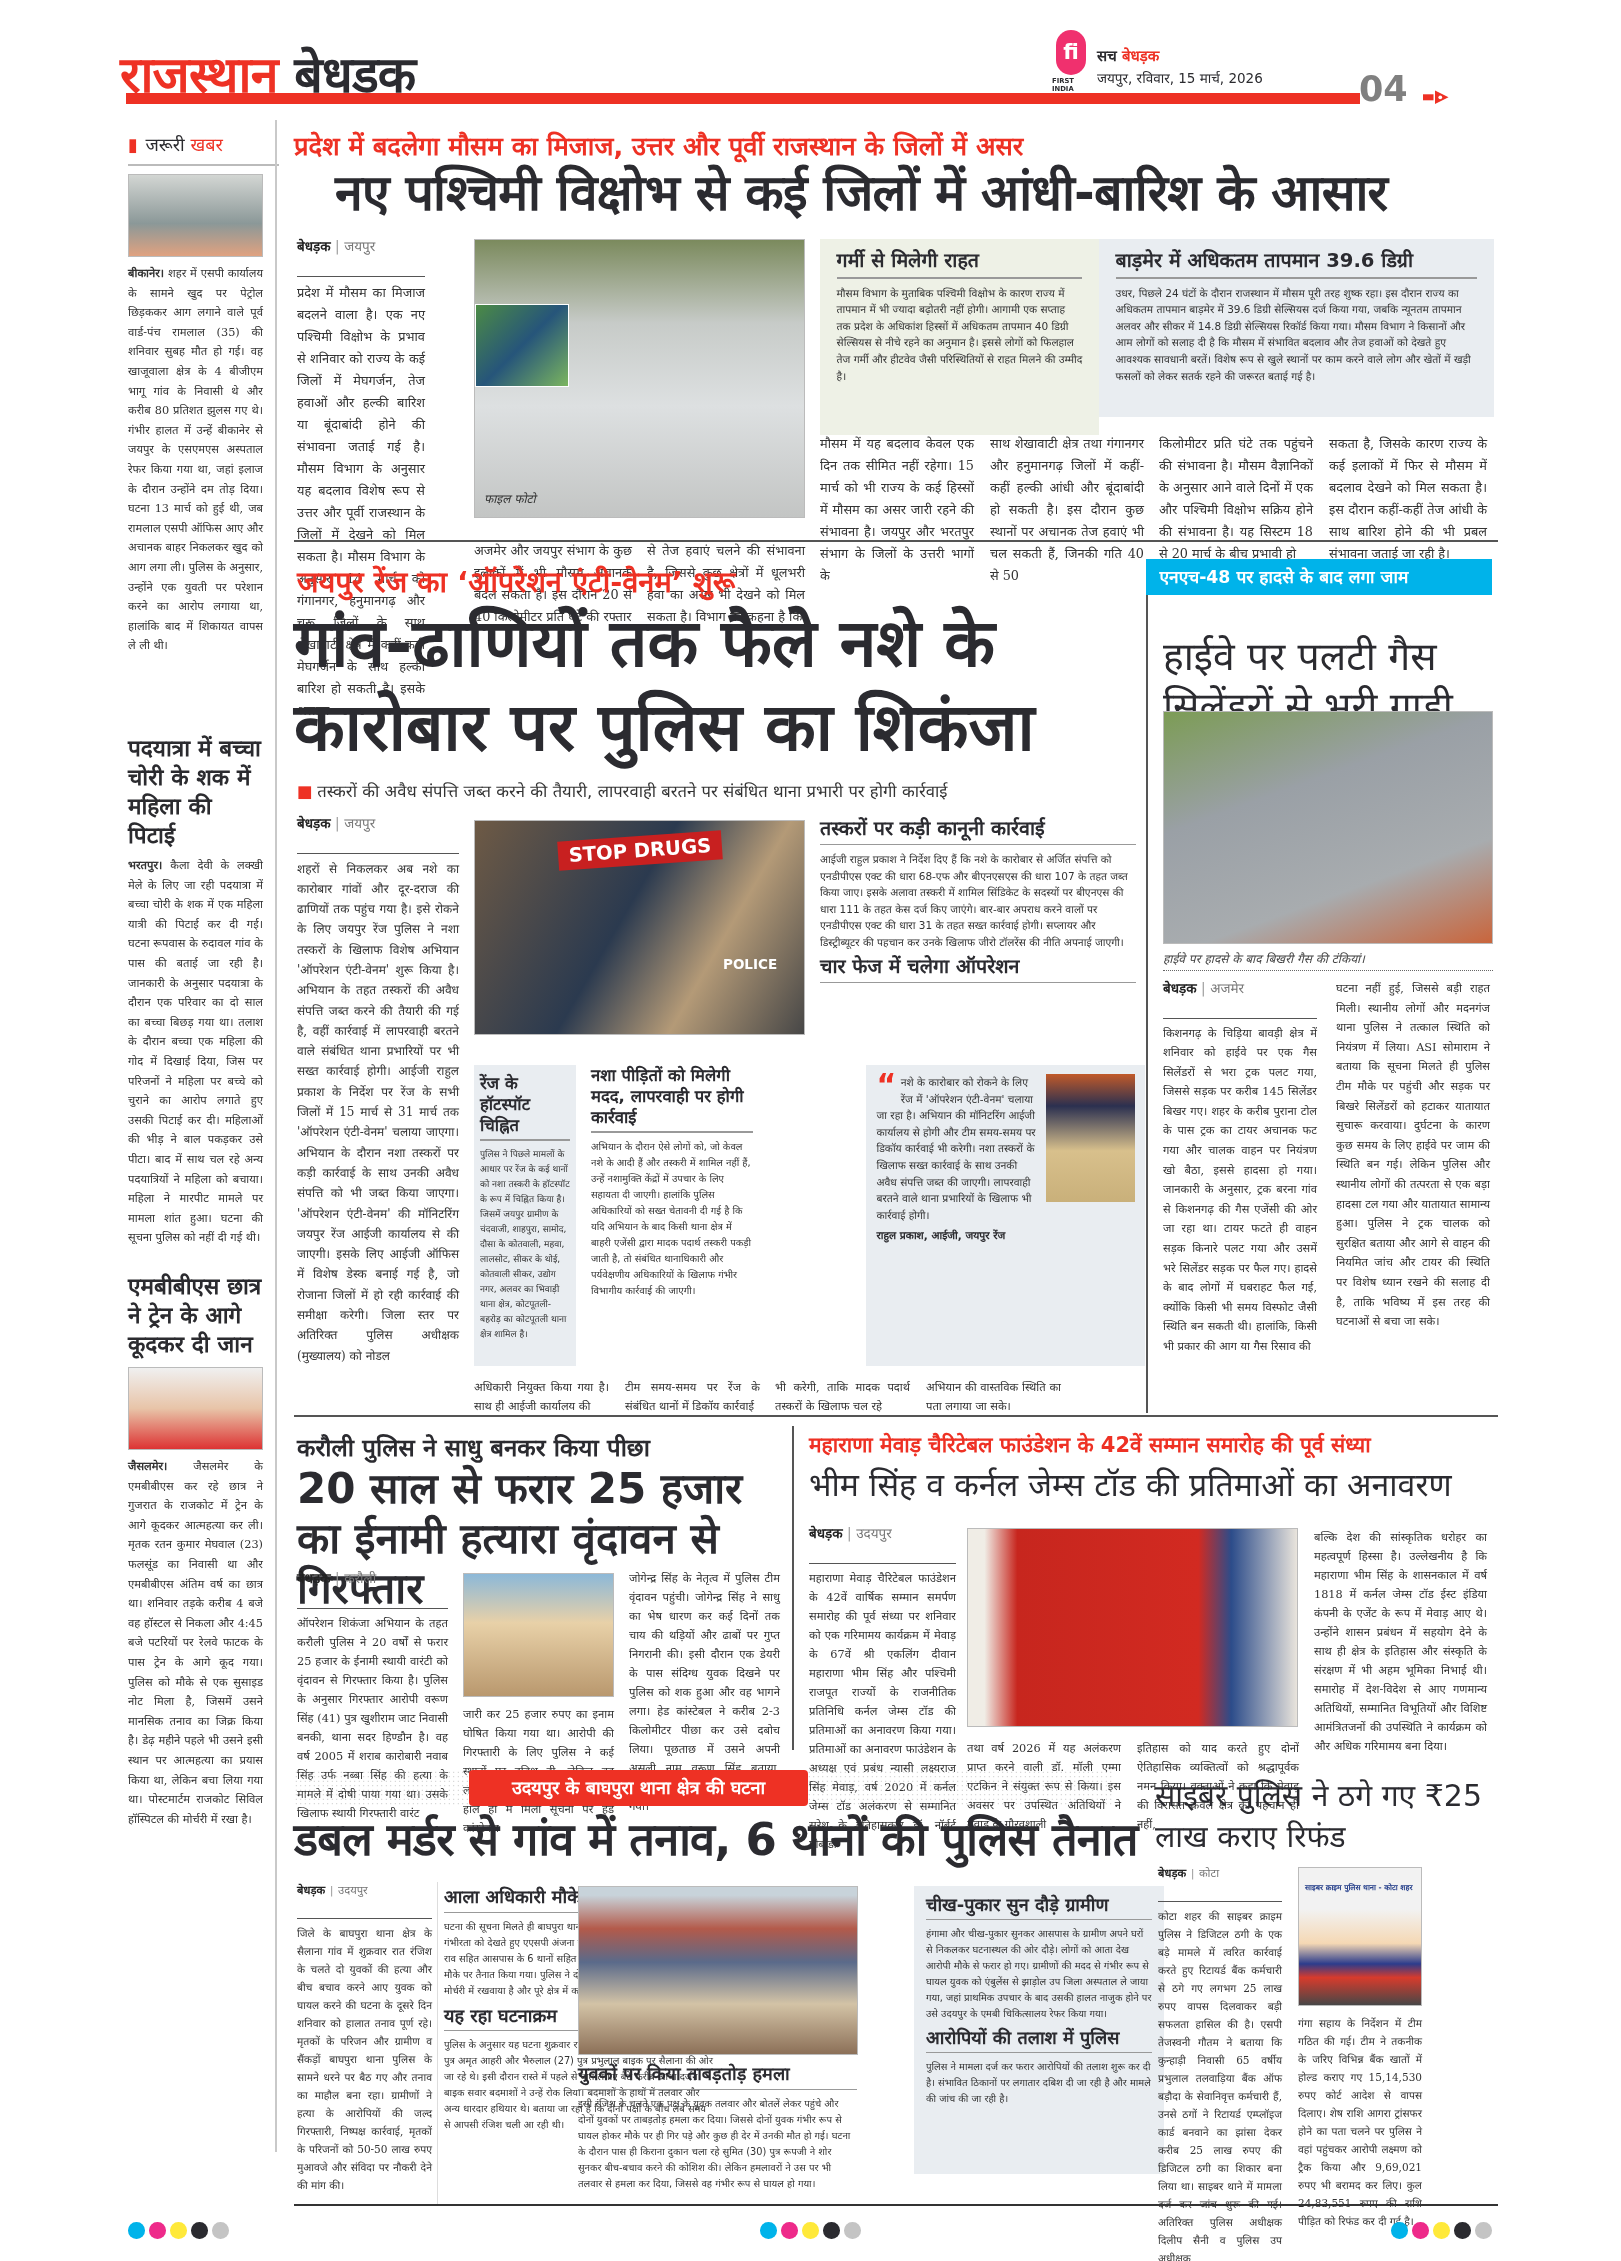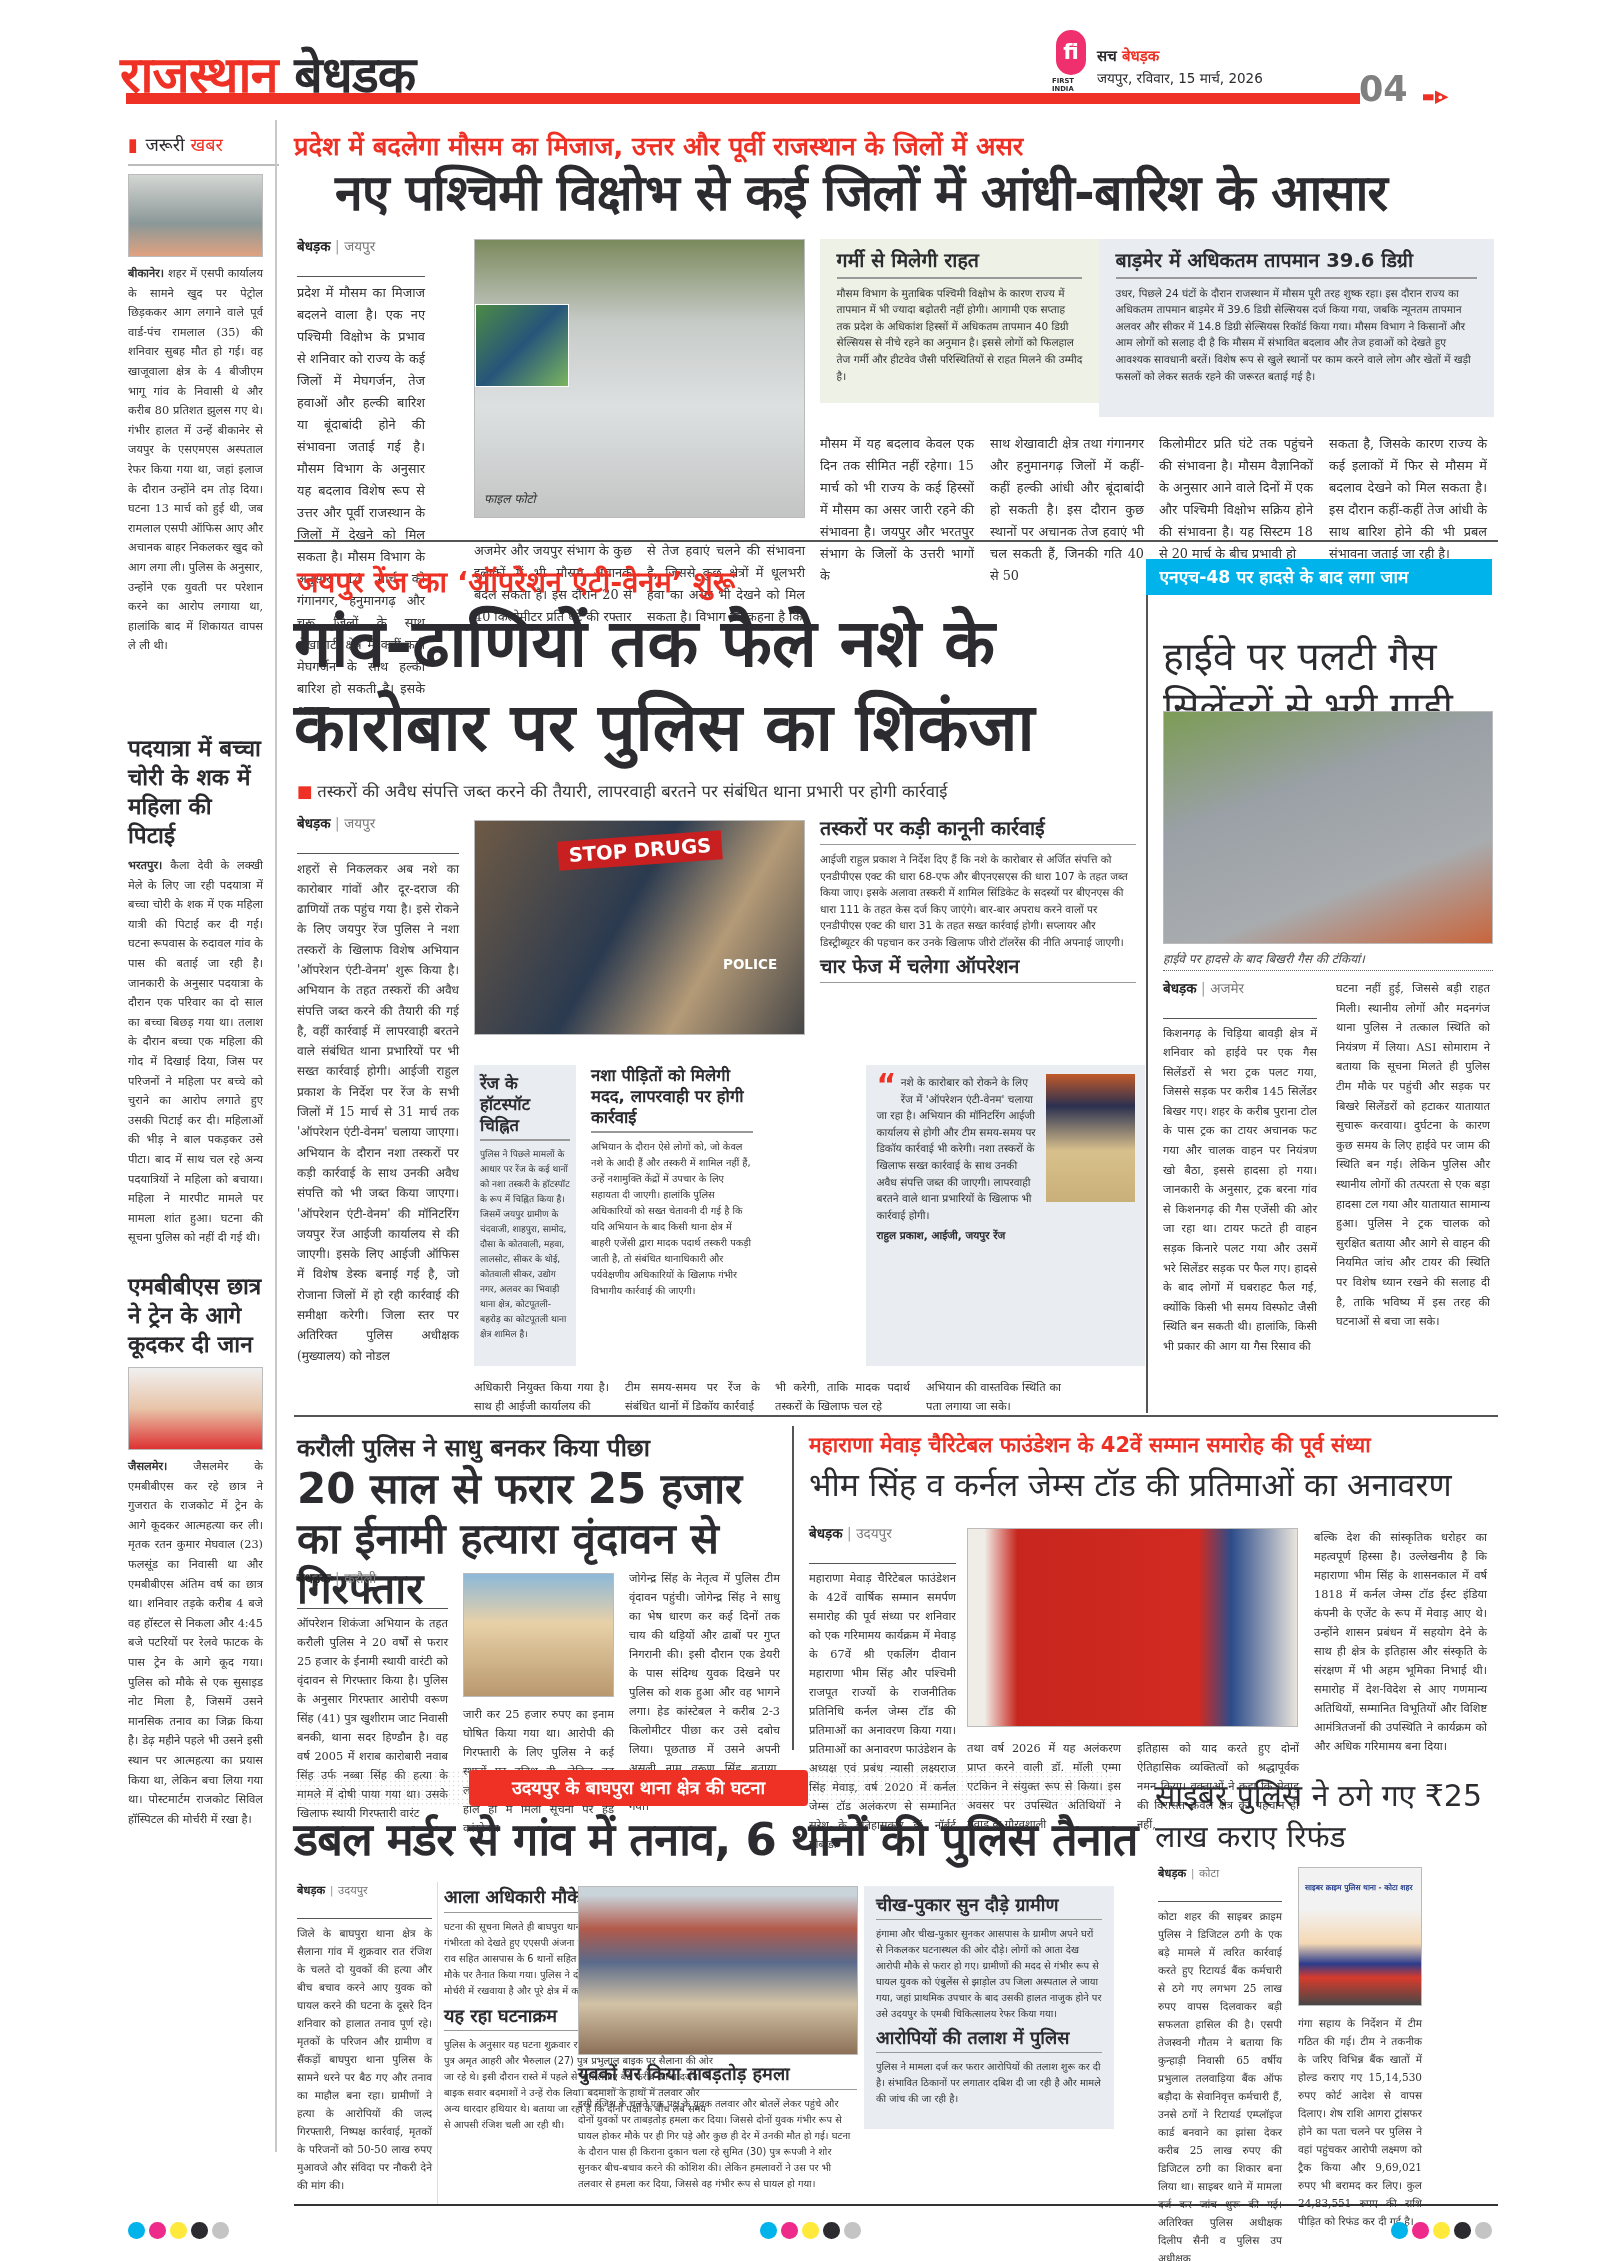--- a/index.html
+++ b/index.html
@@ -80,21 +80,21 @@
     <p class="body">प्रदेश में मौसम का मिजाज बदलने वाला है। एक नए पश्चिमी विक्षोभ के प्रभाव से शनिवार को राज्य के कई जिलों में मेघगर्जन, तेज हवाओं और हल्की बारिश या बूंदाबांदी होने की संभावना जताई गई है। मौसम विभाग के अनुसार यह बदलाव विशेष रूप से उत्तर और पूर्वी राजस्थान के जिलों में देखने को मिल सकता है। मौसम विभाग के अनुसार 14 मार्च को गंगानगर, हनुमानगढ़ और चूरू जिलों के साथ शेखावाटी क्षेत्र में कहीं-कहीं मेघगर्जन के साथ हल्की बारिश हो सकती है। इसके अलावा</p>
   </div>
 
   <div class="abs photo" style="left:474px;top:239px;width:331px;height:279px;background:linear-gradient(180deg,#7b8a5d 0%,#c7cbc8 30%,#dde0e1 60%,#c3c5c4 100%);">
     <div style="position:absolute;left:0;top:64px;width:94px;height:83px;background:linear-gradient(135deg,#4c8b45,#26557a 50%,#7bb55f);border:1.5px solid #fff;"></div>
     <div style="position:absolute;left:9px;bottom:10.5px;font-size:12px;font-style:italic;color:#333;">फाइल फोटो</div>
   </div>
   <p class="abs body" style="left:474px;top:540px;width:158px;">अजमेर और जयपुर संभाग के कुछ इलाकों में भी मौसम अचानक बदल सकता है। इस दौरान 20 से 40 किलोमीटर प्रति घंटे की रफ्तार</p>
   <p class="abs body" style="left:647px;top:540px;width:158px;">से तेज हवाएं चलने की संभावना है, जिससे कुछ क्षेत्रों में धूलभरी हवा का असर भी देखने को मिल सकता है। विभाग का कहना है कि</p>
 
-  <div class="abs box-green" style="left:820px;top:239px;width:279px;height:164px;padding:9px 16.6px;">
+  <div class="abs box-green" style="left:820px;top:239px;width:279px;height:196px;padding:9px 16.6px;">
     <div class="subhead" style="font-size:19.6px;line-height:25.6px;">गर्मी से मिलेगी राहत</div>
     <p class="body-sans" style="font-size:10.5px;line-height:16.6px;">मौसम विभाग के मुताबिक पश्चिमी विक्षोभ के कारण राज्य में तापमान में भी ज्यादा बढ़ोतरी नहीं होगी। आगामी एक सप्ताह तक प्रदेश के अधिकांश हिस्सों में अधिकतम तापमान 40 डिग्री सेल्सियस से नीचे रहने का अनुमान है। इससे लोगों को फिलहाल तेज गर्मी और हीटवेव जैसी परिस्थितियों से राहत मिलने की उम्मीद है।</p>
   </div>
   <div class="abs box-blue" style="left:1099px;top:239px;width:395px;height:178px;padding:9px 16.6px;">
     <div class="subhead" style="font-size:19.6px;line-height:25.6px;">बाड़मेर में अधिकतम तापमान 39.6 डिग्री</div>
     <p class="body-sans" style="font-size:10.5px;line-height:16.6px;">उधर, पिछले 24 घंटों के दौरान राजस्थान में मौसम पूरी तरह शुष्क रहा। इस दौरान राज्य का अधिकतम तापमान बाड़मेर में 39.6 डिग्री सेल्सियस दर्ज किया गया, जबकि न्यूनतम तापमान अलवर और सीकर में 14.8 डिग्री सेल्सियस रिकॉर्ड किया गया। मौसम विभाग ने किसानों और आम लोगों को सलाह दी है कि मौसम में संभावित बदलाव और तेज हवाओं को देखते हुए आवश्यक सावधानी बरतें। विशेष रूप से खुले स्थानों पर काम करने वाले लोग और खेतों में खड़ी फसलों को लेकर सतर्क रहने की जरूरत बताई गई है।</p>
   </div>
 
   <p class="abs body" style="left:820px;top:433px;width:154px;">मौसम में यह बदलाव केवल एक दिन तक सीमित नहीं रहेगा। 15 मार्च को भी राज्य के कई हिस्सों में मौसम का असर जारी रहने की संभावना है। जयपुर और भरतपुर संभाग के जिलों के उत्तरी भागों के</p>
   <p class="abs body" style="left:990px;top:433px;width:154px;">साथ शेखावाटी क्षेत्र तथा गंगानगर और हनुमानगढ़ जिलों में कहीं-कहीं हल्की आंधी और बूंदाबांदी हो सकती है। इस दौरान कुछ स्थानों पर अचानक तेज हवाएं भी चल सकती हैं, जिनकी गति 40 से 50</p>
@@ -244,21 +244,21 @@
     <div class="subhead" style="font-size:18px;line-height:22.6px;border-bottom-width:1.5px;margin-top:6px;">यह रहा घटनाक्रम</div>
     <p class="body-sans" style="font-size:9.8px;line-height:16px;">पुलिस के अनुसार यह घटना शुक्रवार रात की है। छिछावर निवासी सुरेश (25) पुत्र अमृत आहरी और भैरुलाल (27) पुत्र प्रभुलाल बाइक पर सैलाना की ओर जा रहे थे। इसी दौरान रास्ते में पहले से घात लगाए बैठे करीब आधा दर्जन बाइक सवार बदमाशों ने उन्हें रोक लिया। बदमाशों के हाथों में तलवार और अन्य धारदार हथियार थे। बताया जा रहा है कि दोनों पक्षों के बीच लंबे समय से आपसी रंजिश चली आ रही थी।</p>
   </div>
 
   <div class="abs photo" style="left:578px;top:1886px;width:280px;height:169px;background:linear-gradient(180deg,#c8d3da 5%,#b35a4a 25%,#5a6a8a 45%,#d3c3a6 70%,#8c7058);"></div>
   <div class="abs" style="left:578px;top:2063px;width:279px;">
     <div class="subhead" style="font-size:18px;line-height:22.6px;border-bottom-width:1.5px;">युवकों पर किया ताबड़तोड़ हमला</div>
     <p class="body-sans" style="font-size:9.8px;line-height:16px;">इसी रंजिश के चलते एक पक्ष के युवक तलवार और बोतलें लेकर पहुंचे और दोनों युवकों पर ताबड़तोड़ हमला कर दिया। जिससे दोनों युवक गंभीर रूप से घायल होकर मौके पर ही गिर पड़े और कुछ ही देर में उनकी मौत हो गई। घटना के दौरान पास ही किराना दुकान चला रहे सुमित (30) पुत्र रूपजी ने शोर सुनकर बीच-बचाव करने की कोशिश की। लेकिन हमलावरों ने उस पर भी तलवार से हमला कर दिया, जिससे वह गंभीर रूप से घायल हो गया।</p>
   </div>
 
-  <div class="abs box-blue" style="left:864px;top:1886px;width:250px;height:243px;padding:7.5px 12px;">
+  <div class="abs box-blue" style="left:914px;top:1886px;width:250px;height:288px;padding:7.5px 12px;">
     <div class="subhead" style="font-size:18px;line-height:22.6px;border-bottom-width:1.5px;">चीख-पुकार सुन दौड़े ग्रामीण</div>
     <p class="body-sans" style="font-size:9.8px;line-height:16px;">हंगामा और चीख-पुकार सुनकर आसपास के ग्रामीण अपने घरों से निकलकर घटनास्थल की ओर दौड़े। लोगों को आता देख आरोपी मौके से फरार हो गए। ग्रामीणों की मदद से गंभीर रूप से घायल युवक को एंबुलेंस से झाड़ोल उप जिला अस्पताल ले जाया गया, जहां प्राथमिक उपचार के बाद उसकी हालत नाजुक होने पर उसे उदयपुर के एमबी चिकित्सालय रेफर किया गया।</p>
     <div class="subhead" style="font-size:18px;line-height:22.6px;border-bottom-width:1.5px;margin-top:4.5px;">आरोपियों की तलाश में पुलिस</div>
     <p class="body-sans" style="font-size:9.8px;line-height:16px;">पुलिस ने मामला दर्ज कर फरार आरोपियों की तलाश शुरू कर दी है। संभावित ठिकानों पर लगातार दबिश दी जा रही है और मामले की जांच की जा रही है।</p>
   </div>
   <div class="abs hr" style="left:294px;top:2204px;width:1204px;height:2.3px;background:#333;"></div>
 </section>
 
 <section>
   <h2 class="abs dark" style="left:1155px;top:1775px;width:339px;font-size:30px;line-height:41px;font-weight:normal;">साइबर पुलिस ने ठगे गए ₹25 लाख कराए रिफंड</h2>

